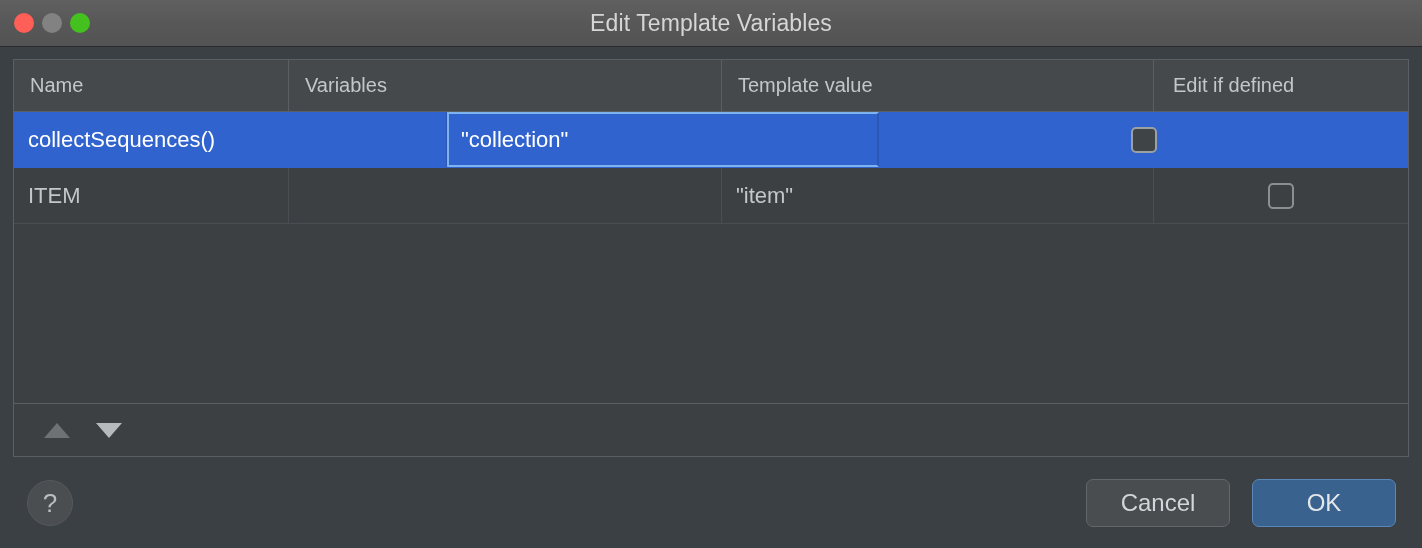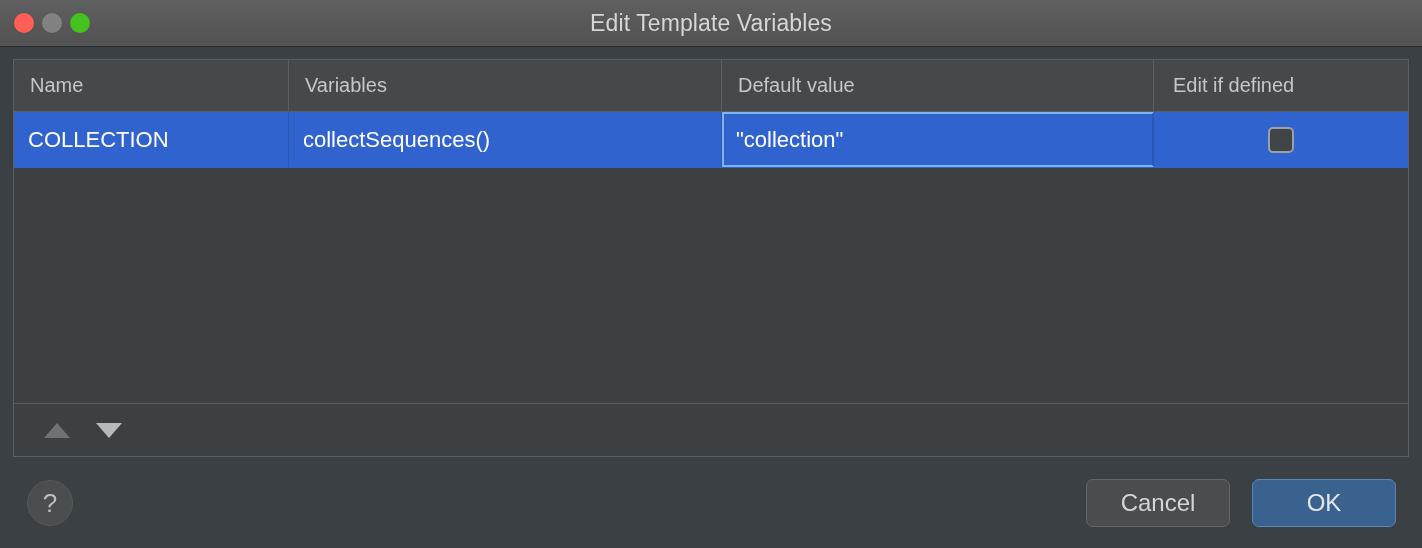--- a/index.html
+++ b/index.html
@@ -249,35 +249,42 @@
     <div class="window-title">Edit Template Variables</div>
   </div>
 
   <div class="content">
 
     <div class="table-panel">
 
       <div class="thead">
         <div class="th col-name">Name</div>
         <div class="th col-expr">Variables</div>
-        <div class="th col-def">Default value</div>
+        <div class="th col-def">Template value</div>
         <div class="th col-skip">Edit if defined</div>
       </div>
 
       <div class="tbody">
 
         <div class="trow selected">
-          <div class="td col-name">COLLECTION</div>
           <div class="td col-expr">collectSequences()</div>
           <div class="td col-def focused">"collection"</div>
           <div class="td col-skip">
             <span class="checkbox"></span>
           </div>
         </div>
 
+        <div class="trow">
+          <div class="td col-name">ITEM</div>
+          <div class="td col-expr"></div>
+          <div class="td col-def">"item"</div>
+          <div class="td col-skip">
+            <span class="checkbox"></span>
+          </div>
+        </div>
 
       </div>
     </div>
 
     <div class="toolbar">
       <span class="arrow up"></span>
       <span class="arrow down"></span>
     </div>
 
   </div>

